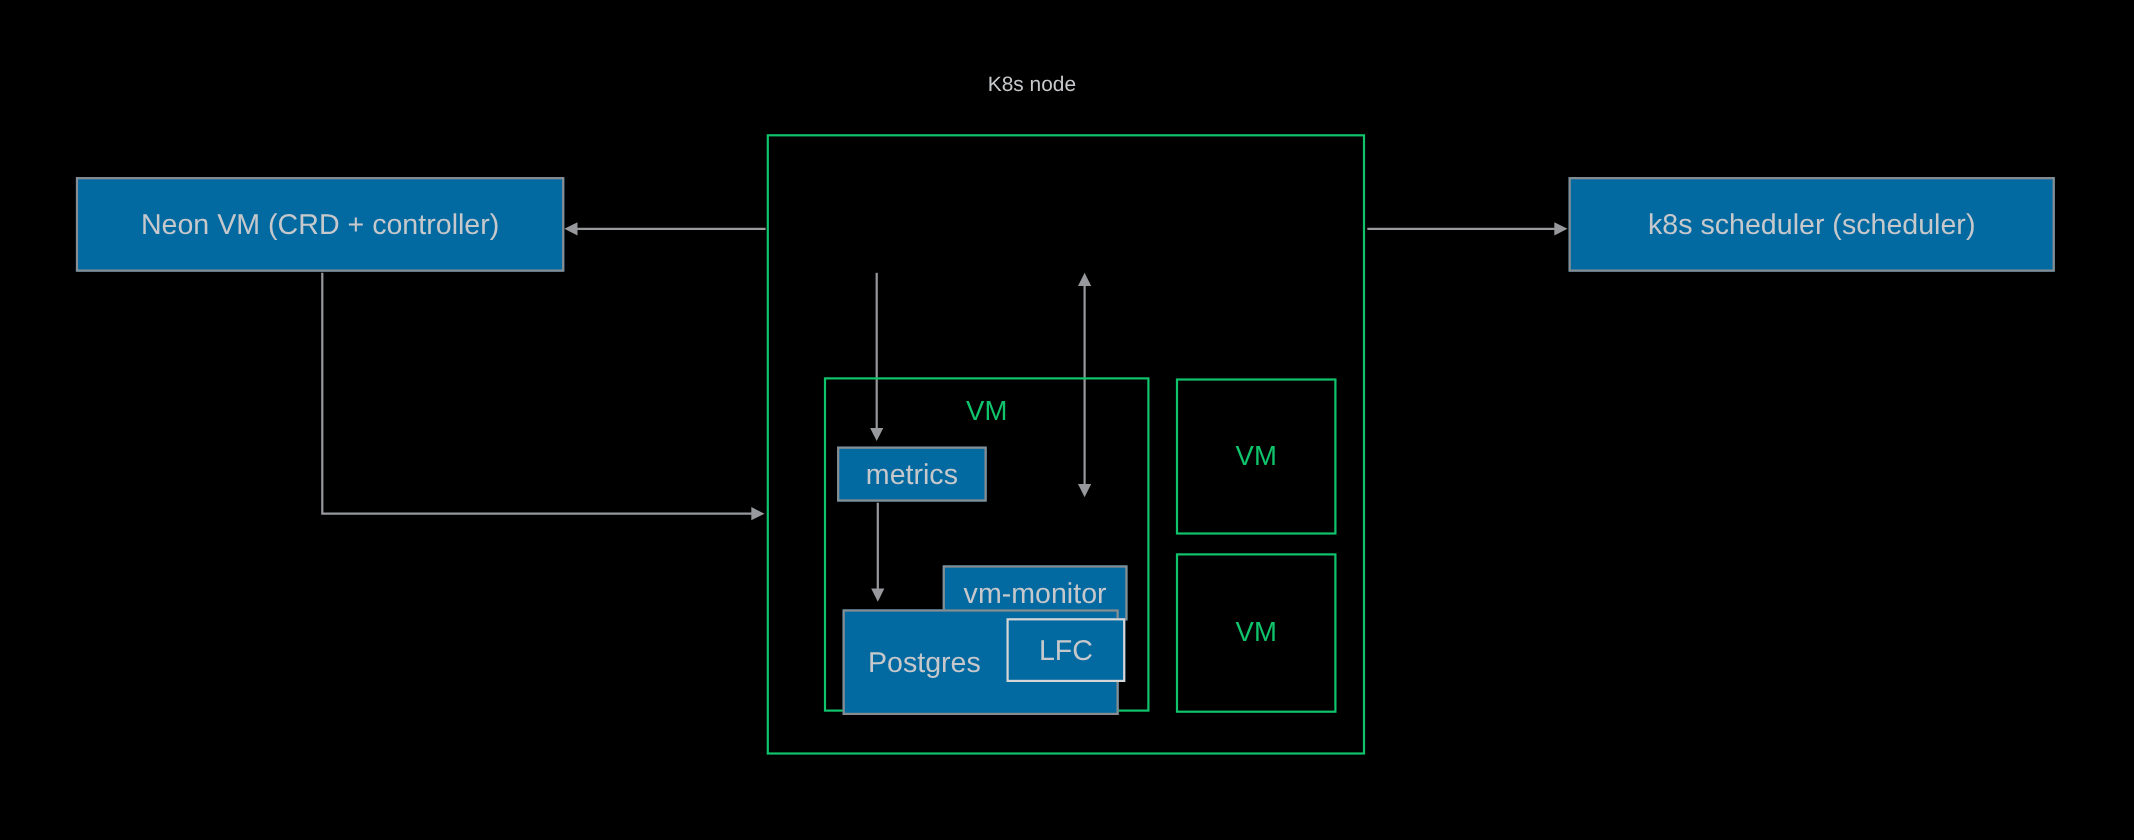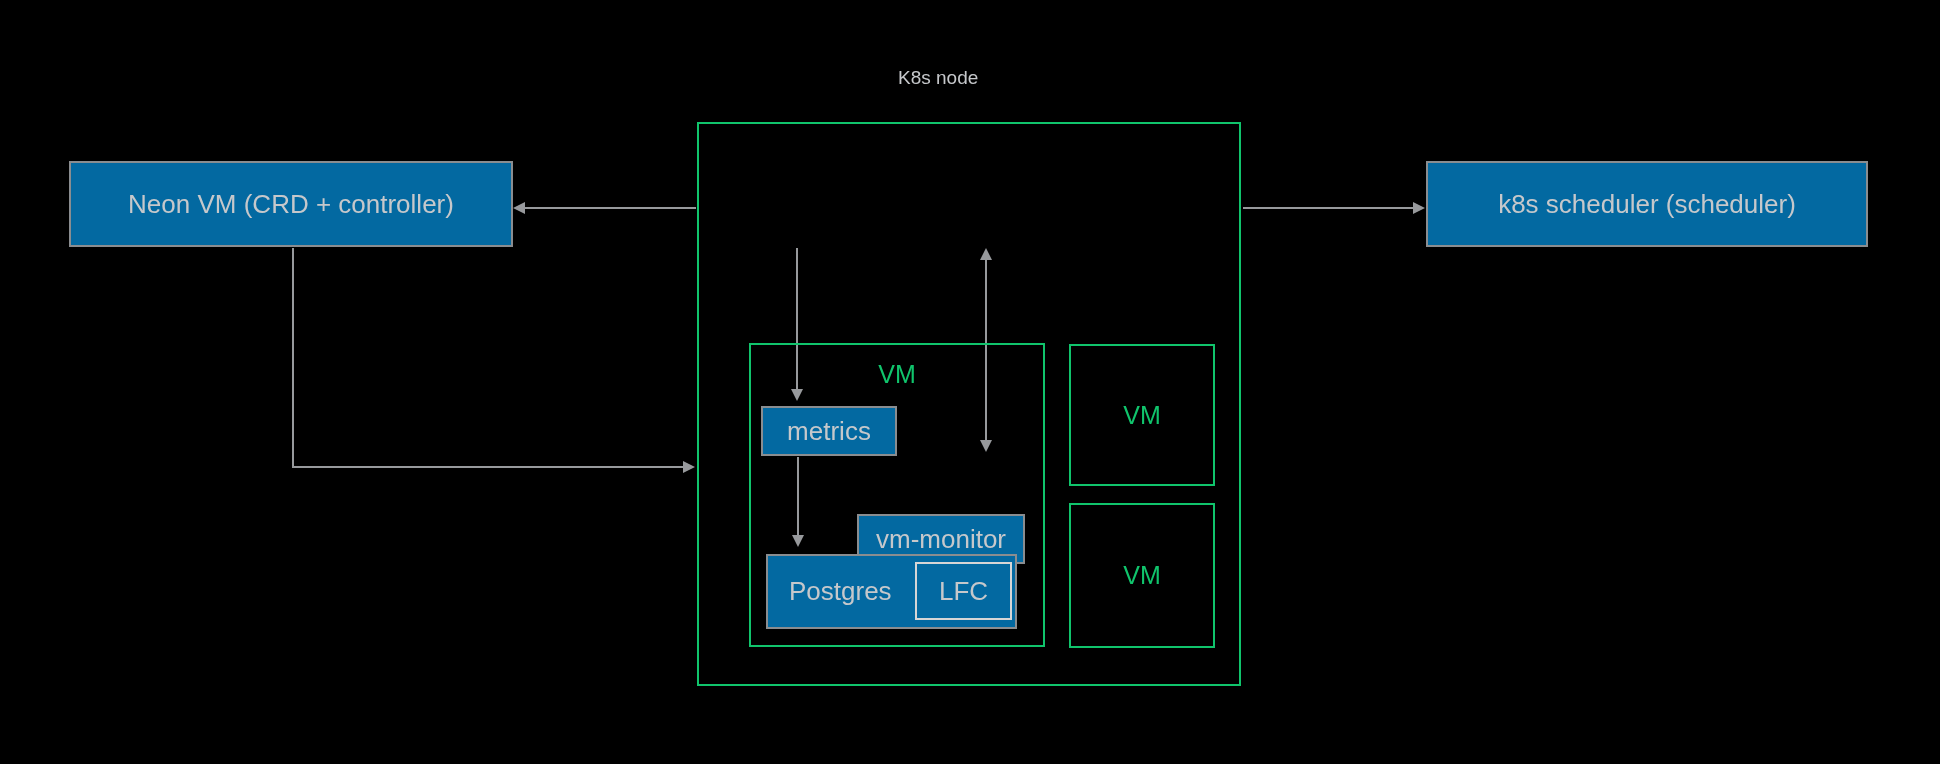--- a/index.html
+++ b/index.html
@@ -10,22 +10,22 @@
   .green-label{position:absolute;color:#10c46c;font-size:25px;}
   #k8s-label{position:absolute;left:898px;top:67px;color:#c6c8cb;font-size:19px;}
   #outer-box{left:697px;top:122px;width:544px;height:564px;}
   #neon-vm{left:69px;top:161px;width:444px;height:86px;}
   #autoscaler{left:748px;top:161px;width:466px;height:86px;}
   #scheduler{left:1426px;top:161px;width:442px;height:86px;}
   #inner-vm{left:749px;top:343px;width:296px;height:304px;}
   #inner-vm-label{left:749px;top:360px;width:296px;text-align:center;}
   #metrics{left:761px;top:406px;width:136px;height:50px;}
   #vm-monitor{left:857px;top:466px;width:168px;height:50px;margin-top:48px;}
-  #postgres{left:766px;top:554px;width:251px;height:75px;justify-content:flex-start;padding-left:21px;}
-  #lfc{left:915px;top:562px;width:97px;height:58px;border-color:#d6d6d6;}
+  #postgres{left:766px;top:554px;width:251px;height:96px;justify-content:flex-start;padding-left:21px;}
+  #lfc{left:915px;top:562px;width:108px;height:58px;border-color:#d6d6d6;}
   #vm1{left:1069px;top:344px;width:146px;height:142px;display:flex;align-items:center;justify-content:center;}
   #vm2{left:1069px;top:503px;width:146px;height:145px;display:flex;align-items:center;justify-content:center;}
   #vm1 .green-label,#vm2 .green-label{position:static;}
   svg.arrows{position:absolute;left:0;top:0;width:1940px;height:764px;}
   svg.arrows line, svg.arrows polyline{stroke:#97999c;stroke-width:2;fill:none;}
 </style>
 </head>
 <body>
 
 <div class="stage">

